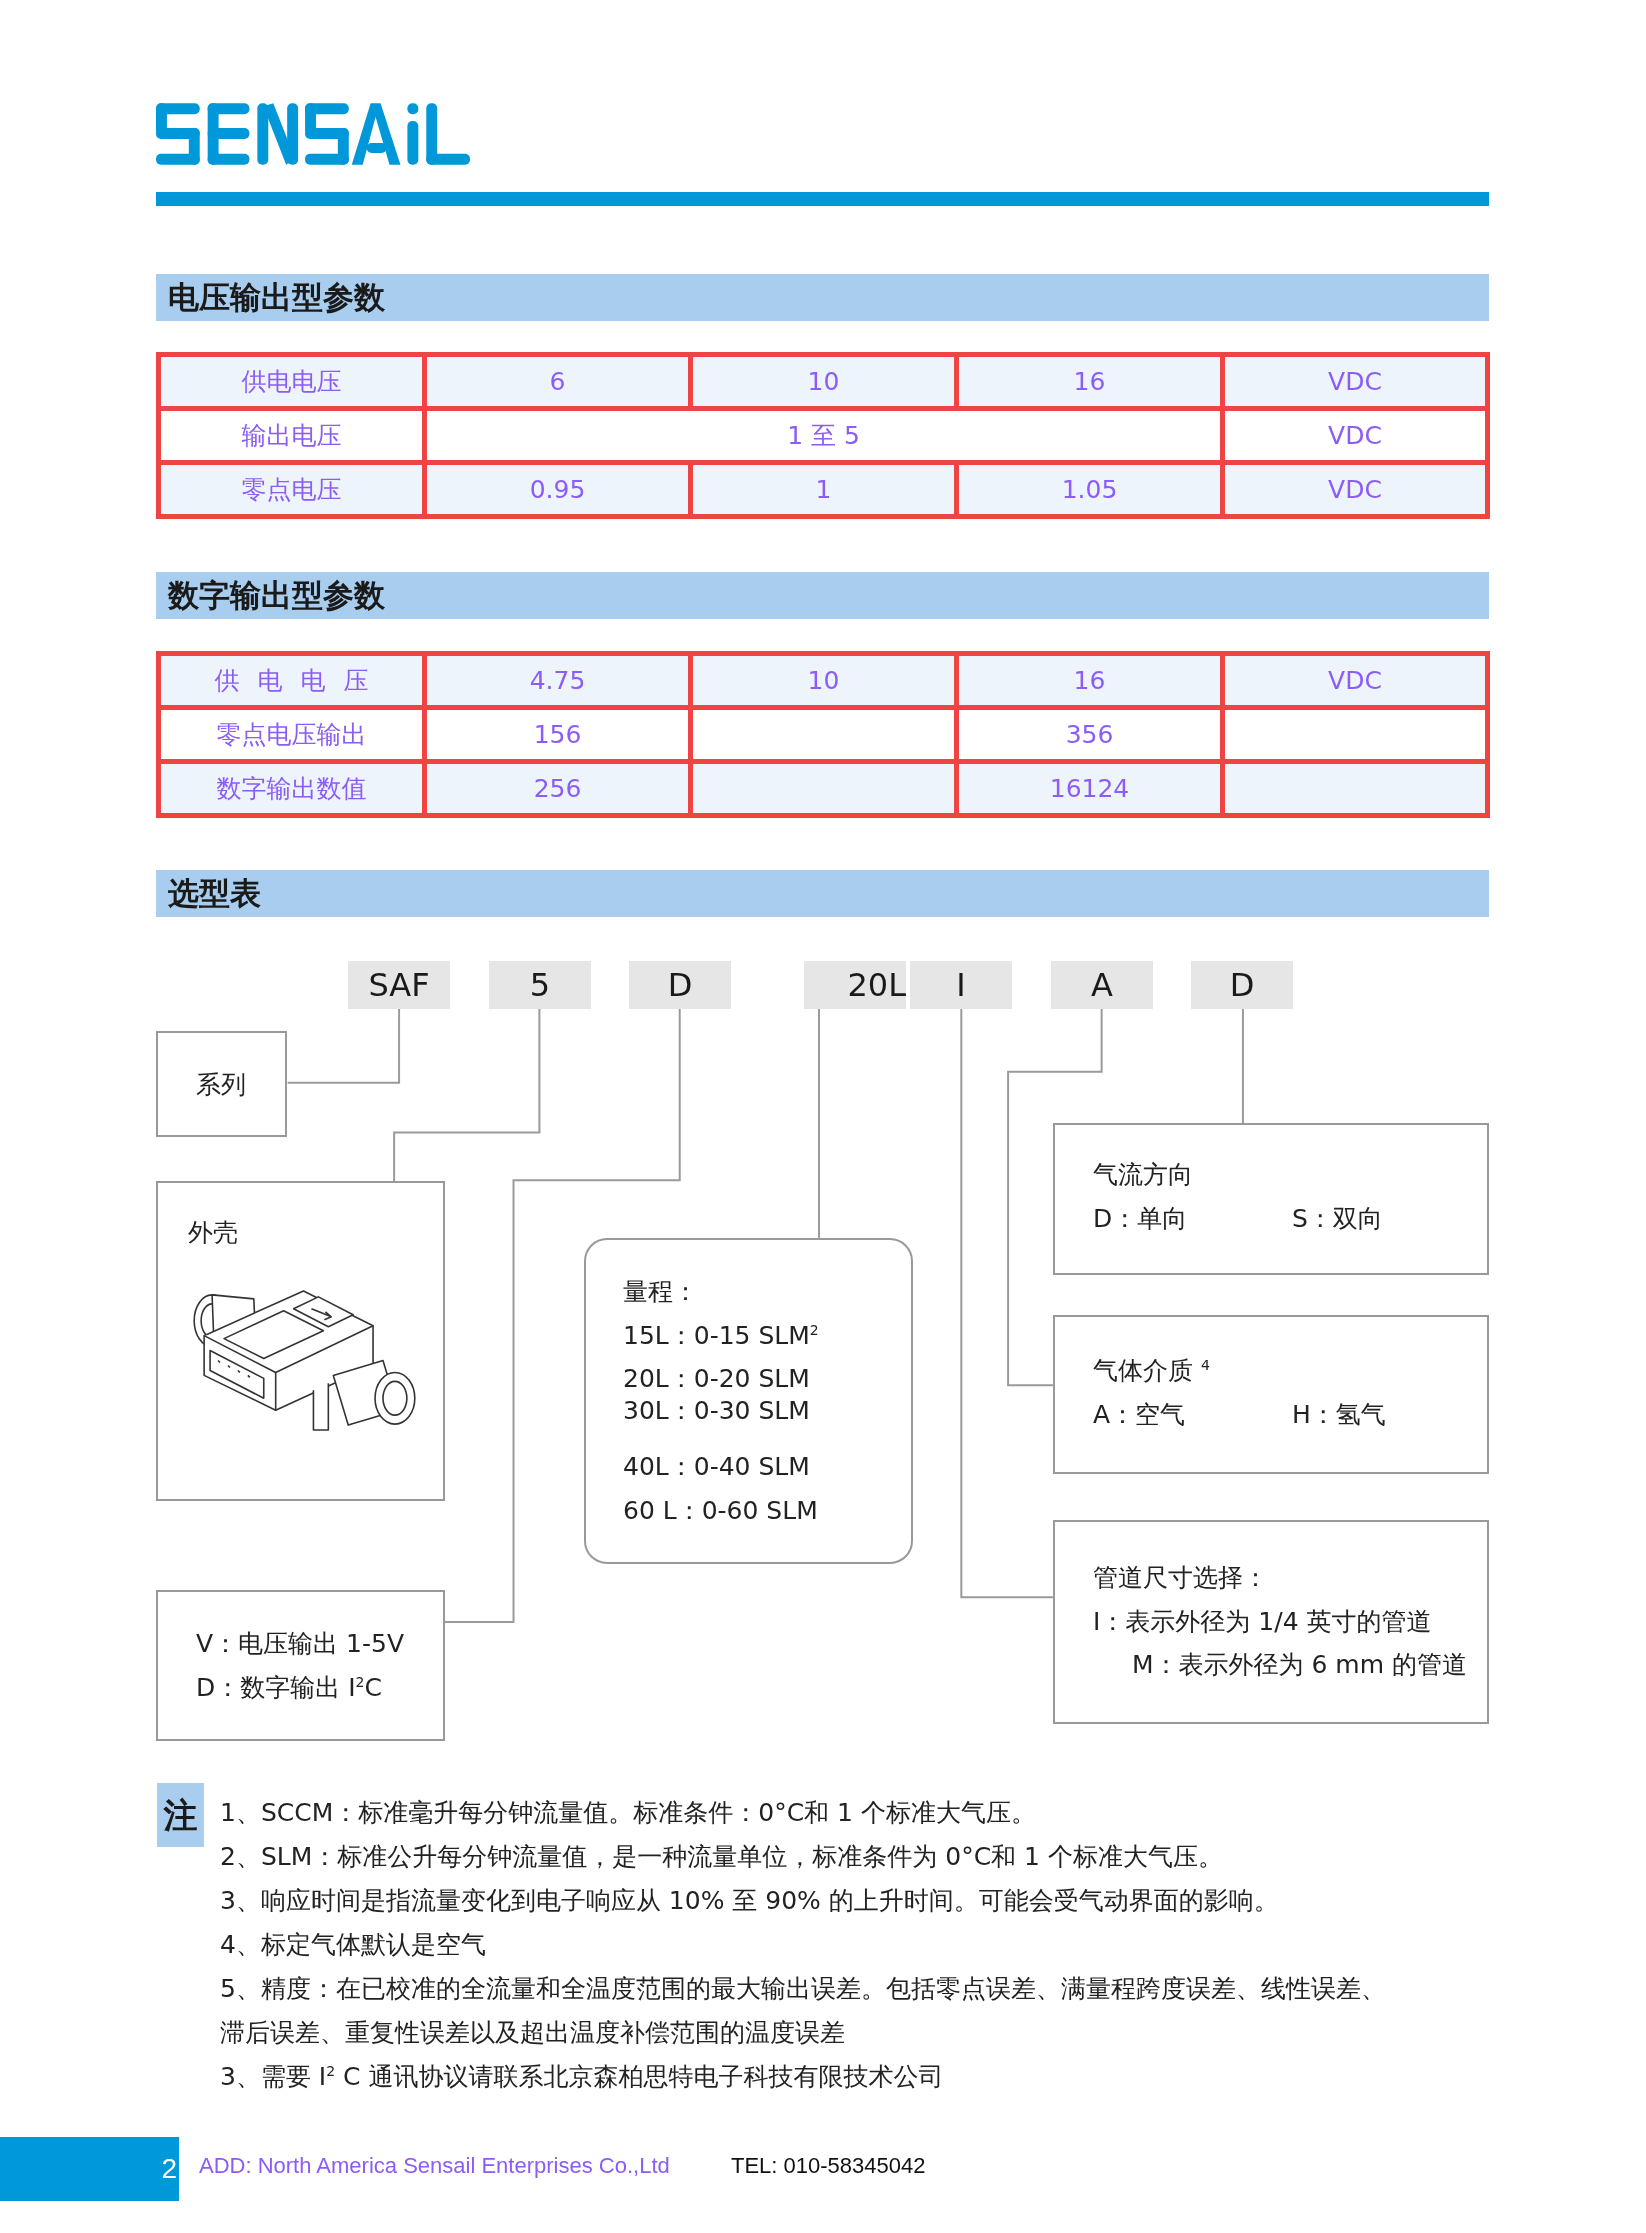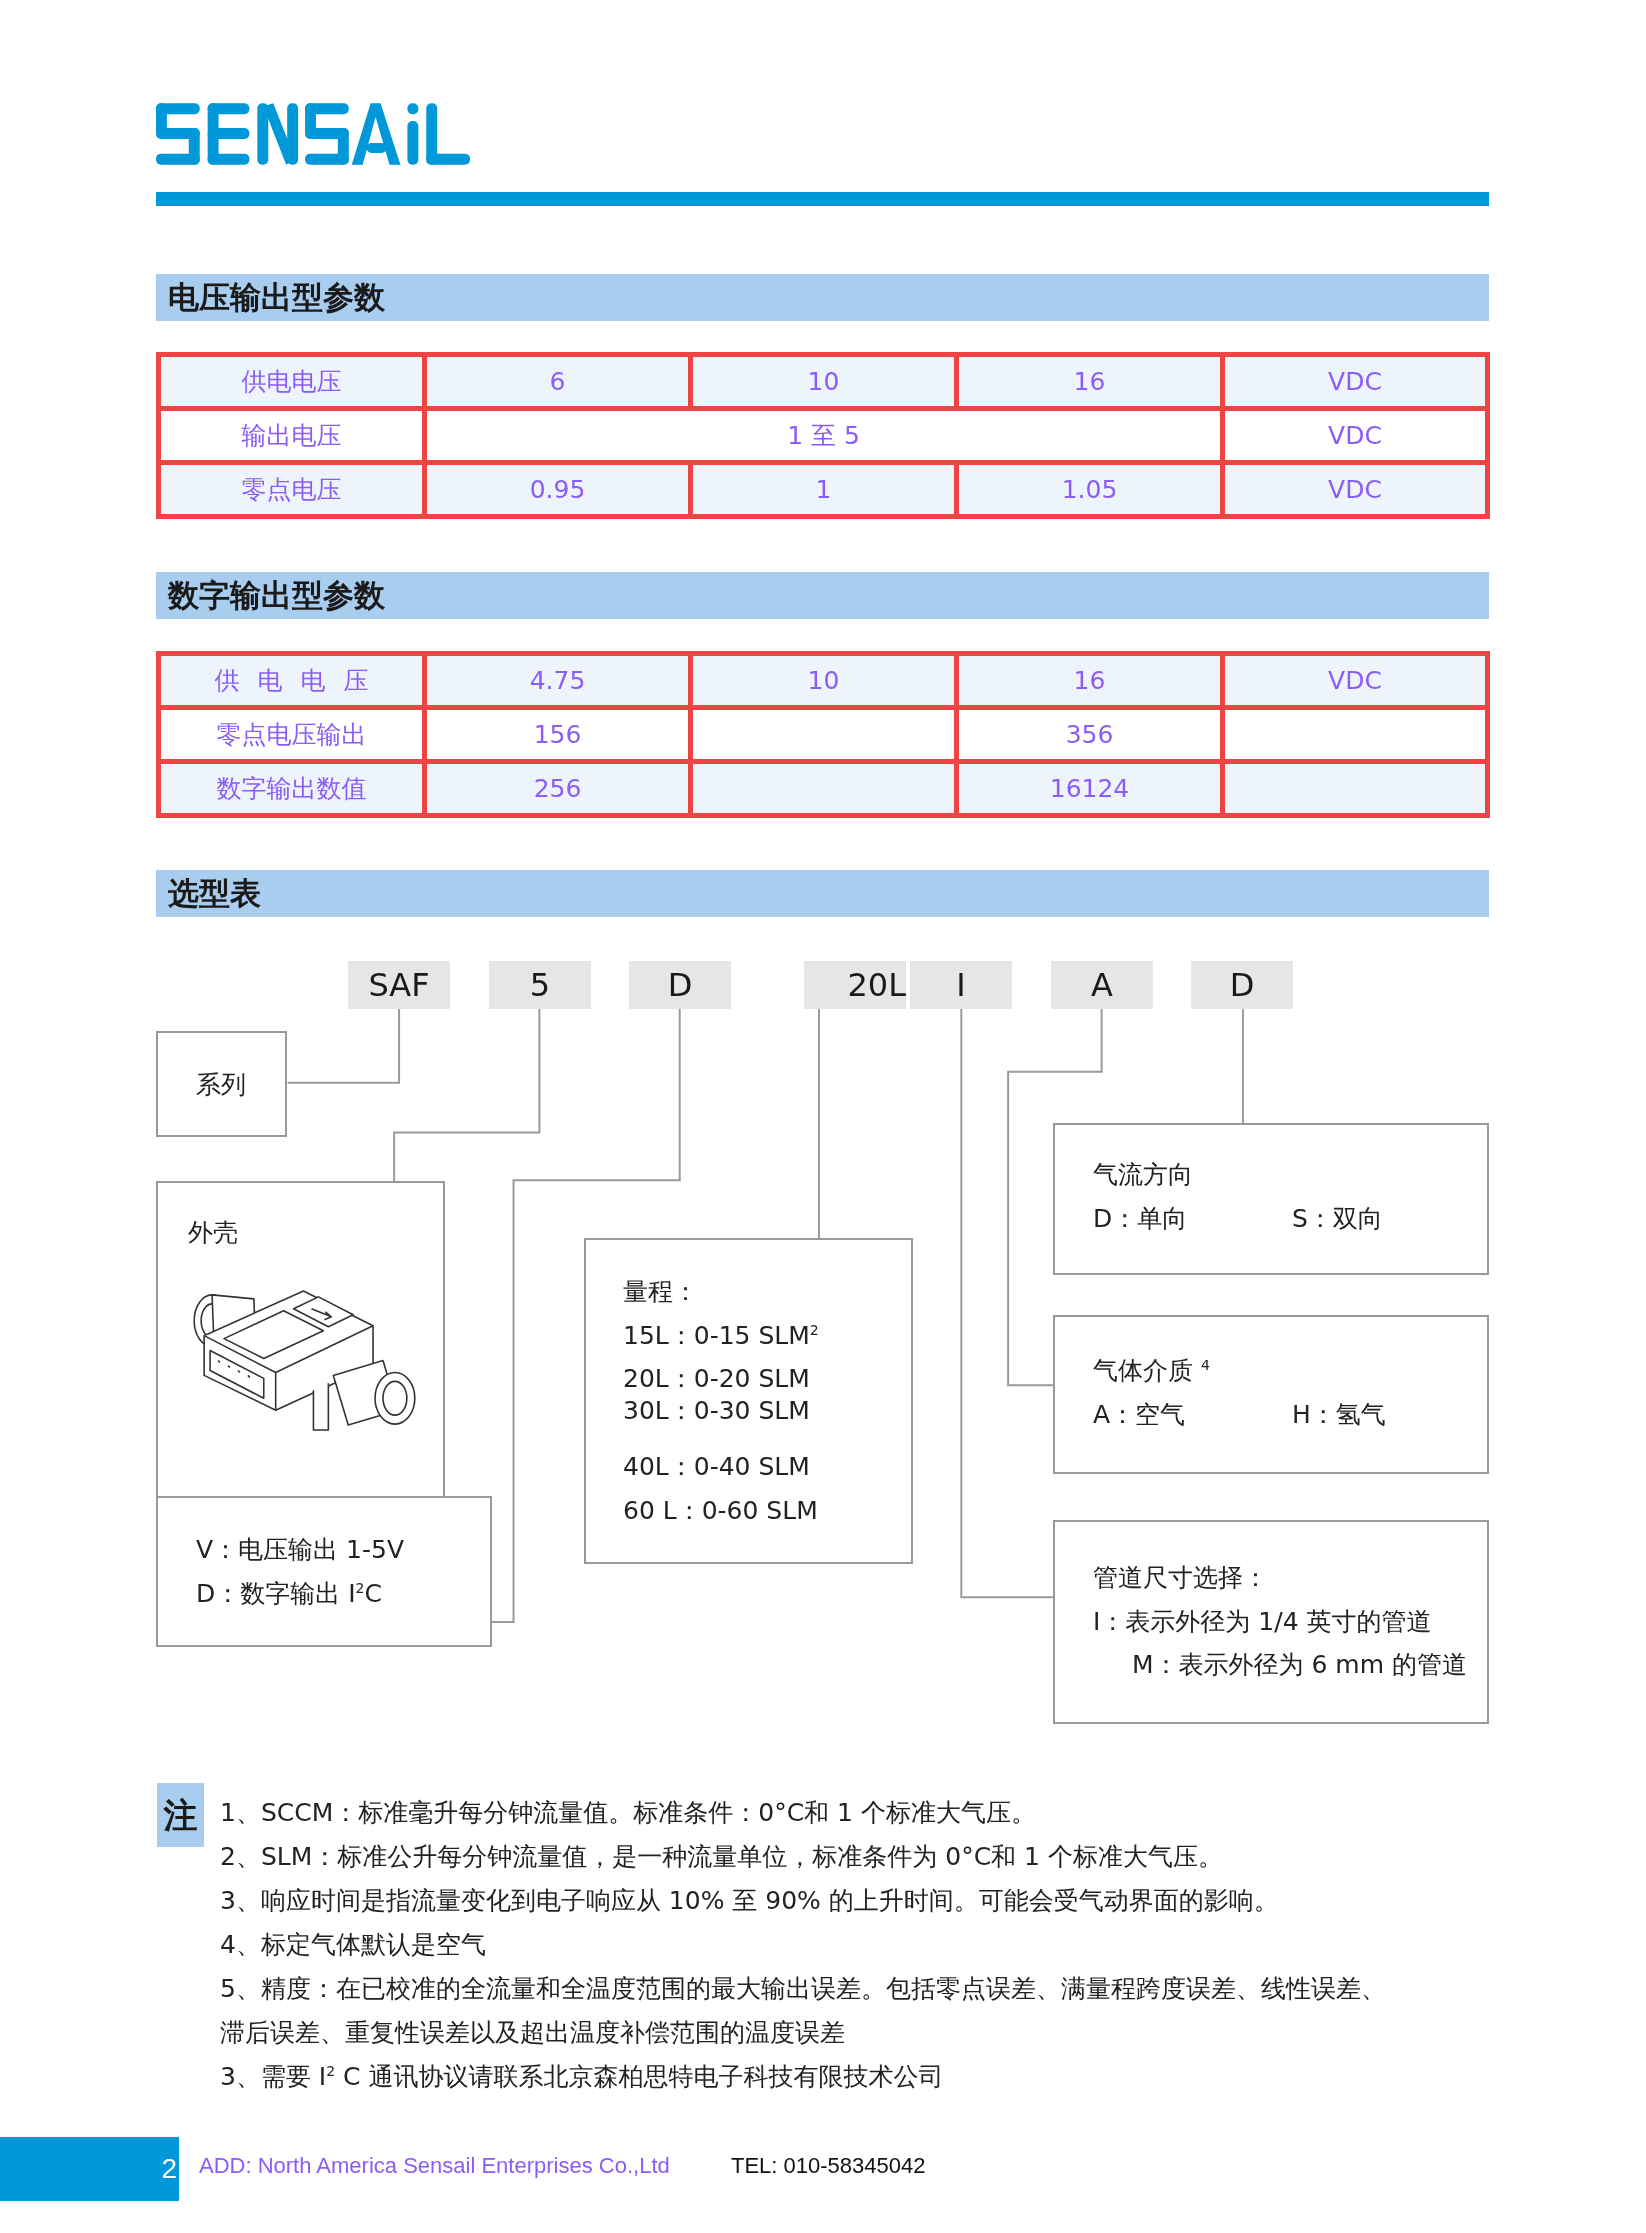--- a/index.html
+++ b/index.html
@@ -201,26 +201,26 @@
 
       <path d="M130 110 L130 150 L145 150 L145 103"></path>
 
       <path d="M150 95 L200 80 L215 130 L165 145 Z"></path>
       <ellipse cx="212" cy="118" rx="20" ry="26"></ellipse>
       <ellipse cx="212" cy="118" rx="12" ry="17"></ellipse>
     </g>
   </svg>
 </div>
 
-<div class="abs box" style="left:156px; top:1496px; width:336px; height:151px;">
+<div class="abs box" style="left:156px; top:1590px; width:289px; height:151px;">
   <div class="abs boxtext" style="left:38px; top:30px; white-space:nowrap;">V：电压输出 1-5V</div>
   <div class="abs boxtext" style="left:38px; top:74px; white-space:nowrap;"><span>D：数字输出 I</span><sup>2</sup><span>C</span></div>
 </div>
 
-<div class="abs box" style="left:584px; top:1238px; width:329px; height:326px;">
+<div class="abs box" style="left:584px; top:1238px; width:329px; height:326px;border-radius:23px;">
   <div class="abs boxtext" style="left:37px; top:30px;">量程：</div>
   <div class="abs boxtext" style="left:37px; top:74px; white-space:nowrap;"><span>15L：0-15 SLM</span><sup>2</sup></div>
   <div class="abs boxtext" style="left:37px; top:117px; white-space:nowrap;">20L：0-20 SLM</div>
   <div class="abs boxtext" style="left:37px; top:149px; white-space:nowrap;">30L：0-30 SLM</div>
   <div class="abs boxtext" style="left:37px; top:205px; white-space:nowrap;">40L：0-40 SLM</div>
   <div class="abs boxtext" style="left:37px; top:249px; white-space:nowrap;">60 L：0-60 SLM</div>
 </div>
 
 <div class="abs box" style="left:1053px; top:1123px; width:436px; height:152px;">
   <div class="abs boxtext" style="left:38px; top:28px;">气流方向</div>

